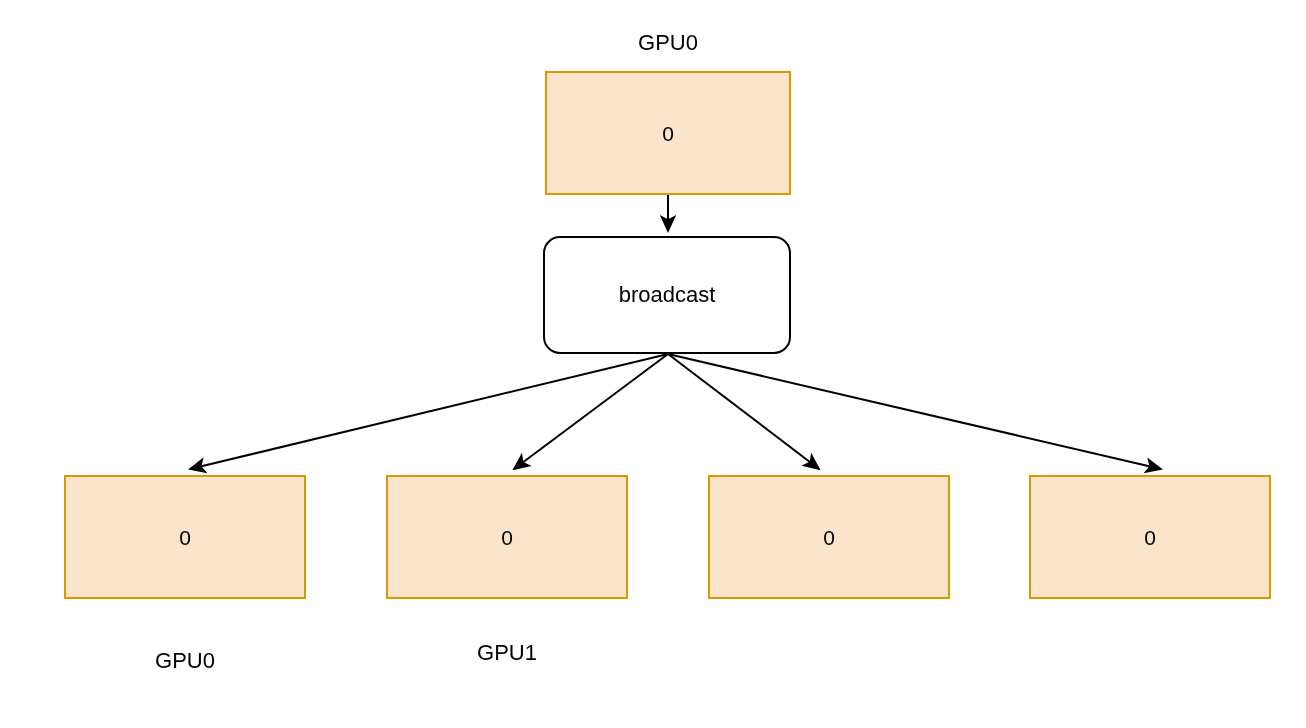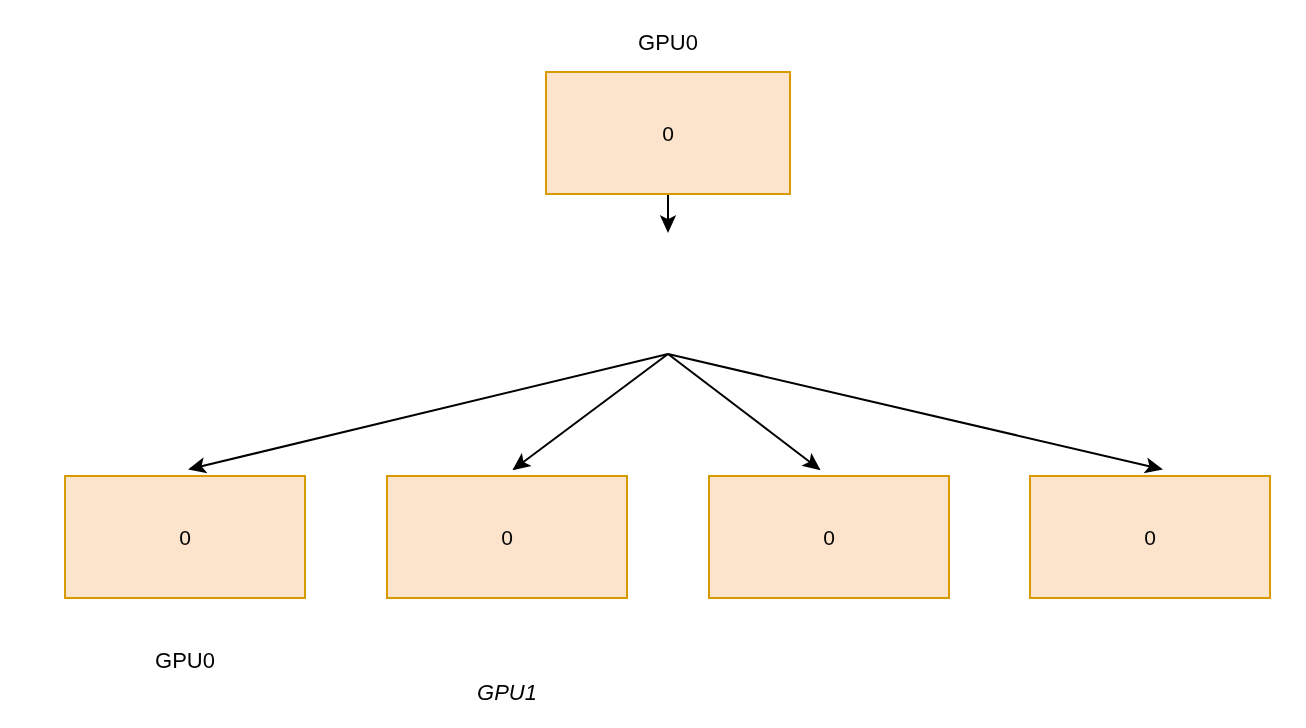--- a/index.html
+++ b/index.html
@@ -89,30 +89,33 @@
 
     <line x1="668" y1="354" x2="1161" y2="469" stroke="#000000" stroke-width="2" marker-end="url(#arrowhead)"></line>
   </svg>
 
   <div class="gpu-label" style="left:568px; top:32px; width:200px;">GPU0</div>
 
   <div class="gpu-node" style="left:545px; top:71px; width:246px; height:124px;">
     <span class="gpu-node-value">0</span>
   </div>
 
+  <div class="op-node" style="left:543px; top:236px; width:248px; height:118px;">
+    <span class="op-node-label">broadcast</span>
+  </div>
 
   <div class="gpu-node" style="left:64px; top:475px; width:242px; height:124px;">
     <span class="gpu-node-value">0</span>
   </div>
   <div class="gpu-label" style="left:85px; top:650px; width:200px;">GPU0</div>
 
   <div class="gpu-node" style="left:386px; top:475px; width:242px; height:124px;">
     <span class="gpu-node-value">0</span>
   </div>
-  <div class="gpu-label" style="left:407px; top:682px; width:200px;font-style:italic;">GPU1</div>
+  <div class="gpu-label" style="left:407px; top:642px; width:200px;">GPU1</div>
 
   <div class="gpu-node" style="left:708px; top:475px; width:242px; height:124px;">
     <span class="gpu-node-value">0</span>
   </div>
 
   <div class="gpu-node" style="left:1029px; top:475px; width:242px; height:124px;">
     <span class="gpu-node-value">0</span>
   </div>
 
 </div>

